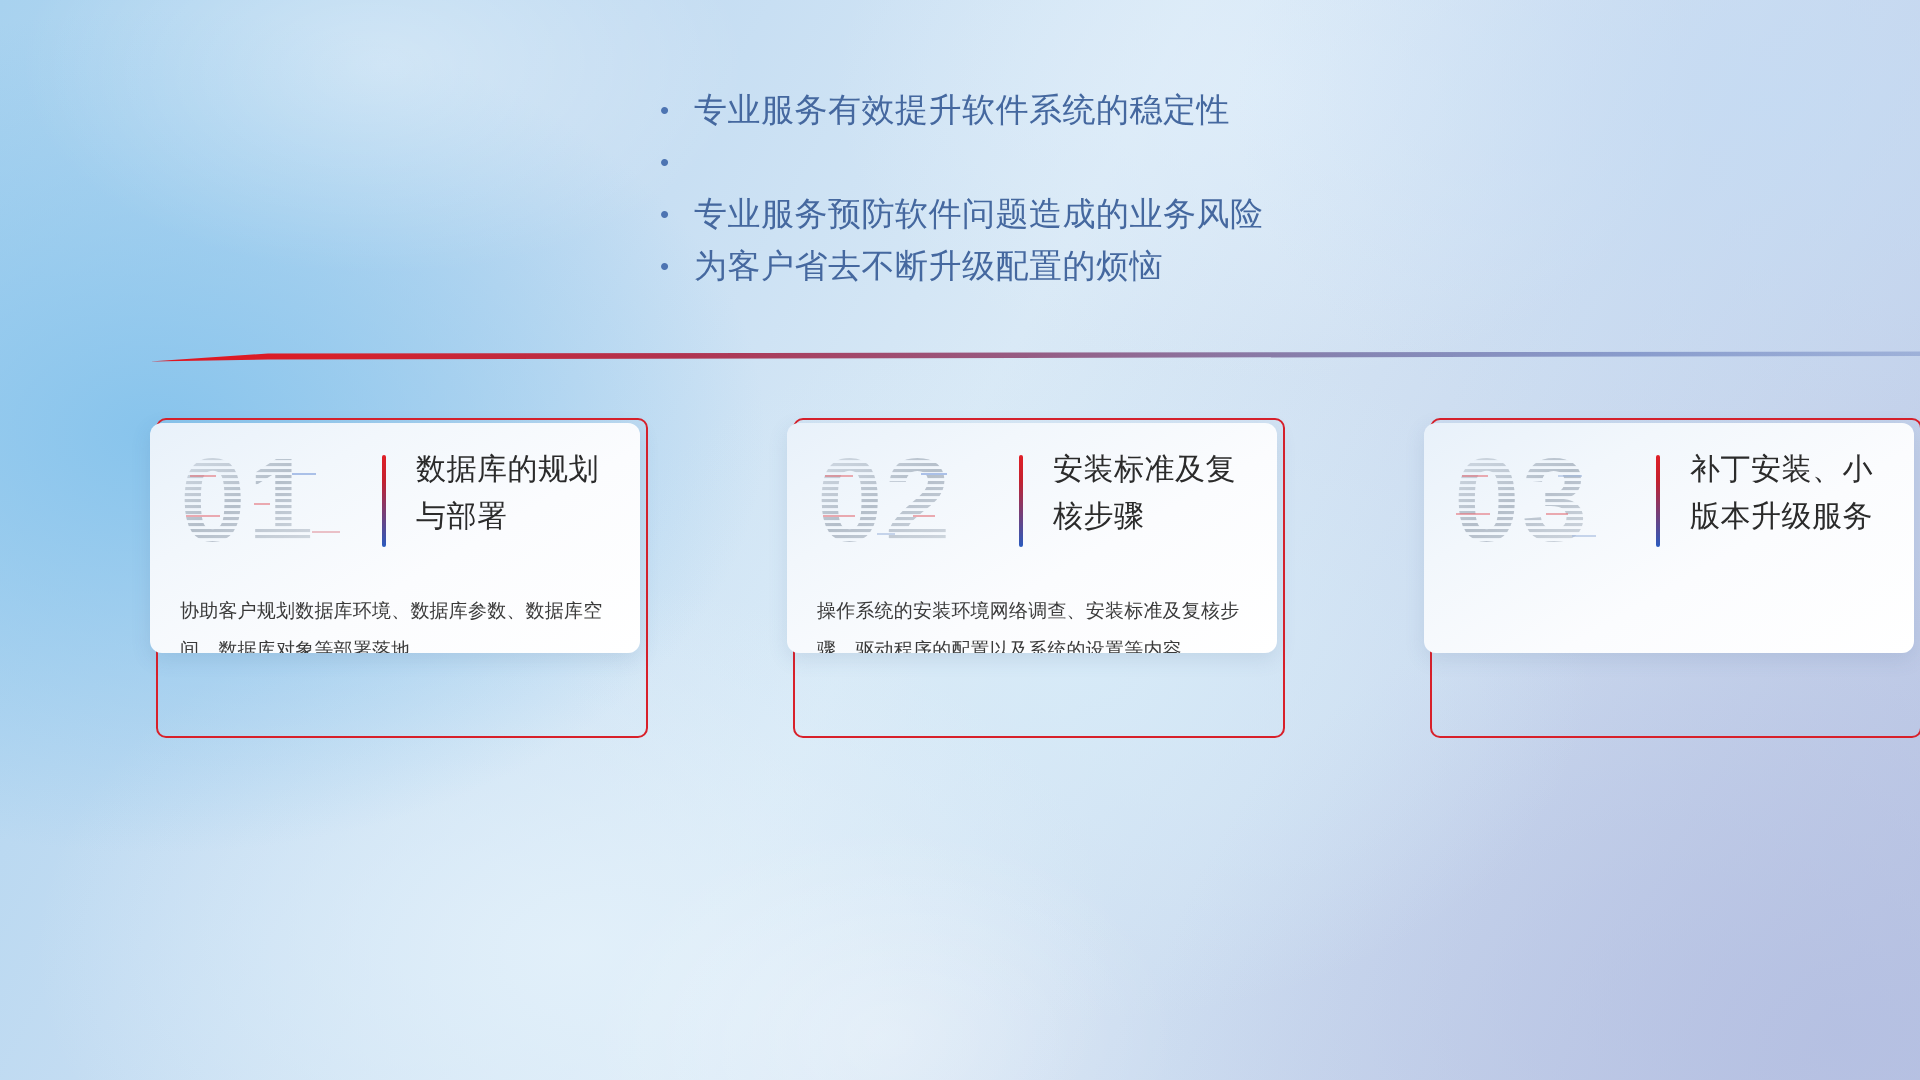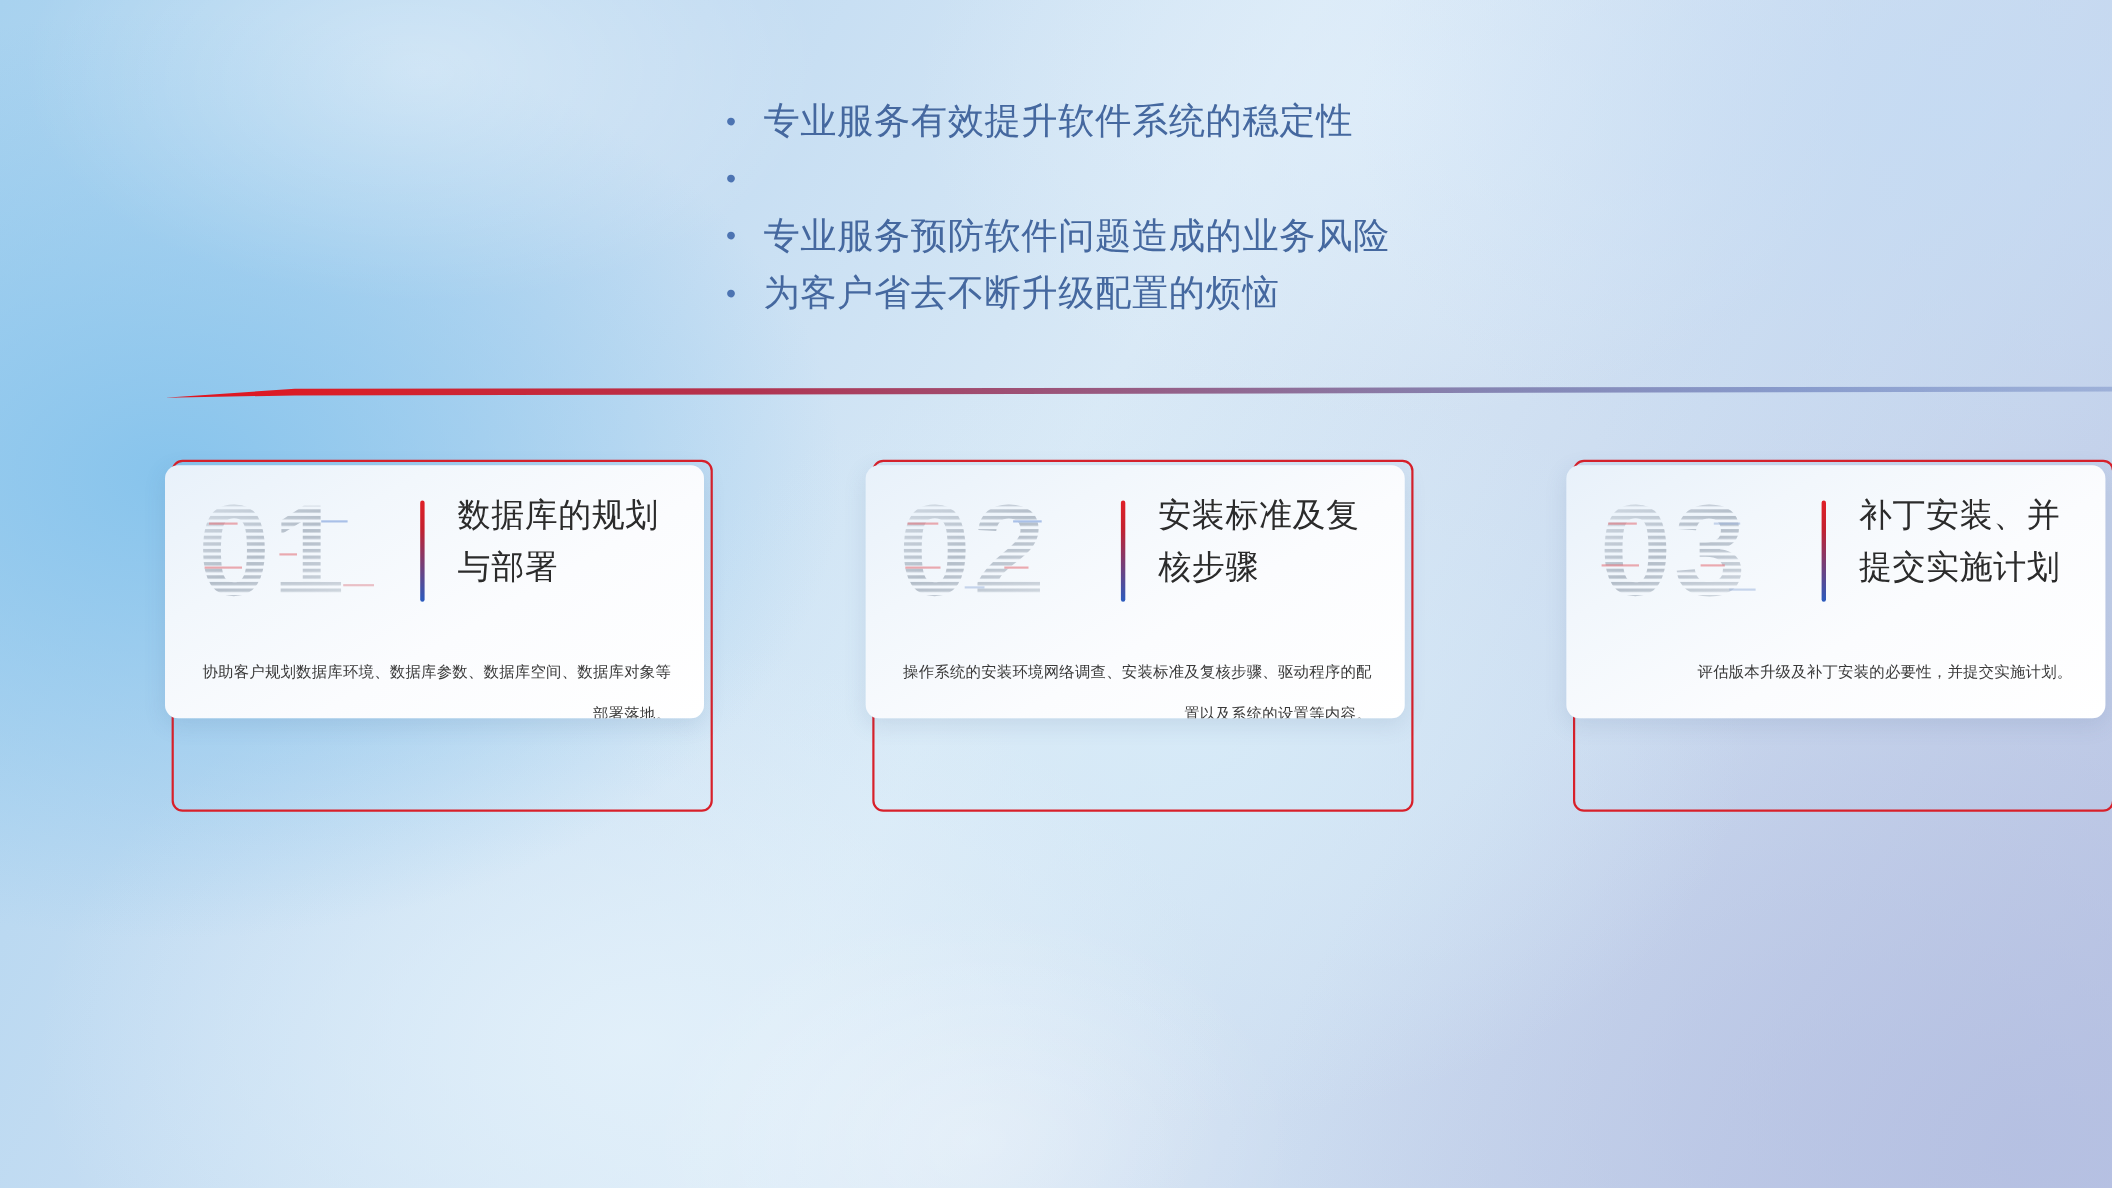--- a/index.html
+++ b/index.html
@@ -67,23 +67,22 @@
     position:absolute;left:232px;top:32px;width:4px;height:92px;border-radius:2px;
     background:linear-gradient(180deg,#e01f27 0%,#c4212f 28%,#7a3d74 62%,#2a5bbf 100%);
   }
   .card-title{
     position:absolute;left:266px;top:22px;width:210px;
     font-size:30px;line-height:47px;color:#2b2b2b;font-weight:500;letter-spacing:.5px;
     font-family:"Liberation Sans","DejaVu Sans",sans-serif;
   }
   .card-body{
     position:absolute;left:30px;top:168px;width:430px;
-    font-size:14px;line-height:39px;color:#3a3a3a;letter-spacing:.2px;
+    font-size:19px;line-height:39px;color:#3a3a3a;letter-spacing:.2px;
     font-family:"Liberation Sans","DejaVu Sans",sans-serif;
-    text-align:right;
   }
 </style>
 </head>
 <body>
 
 <div id="bg"></div>
 
 <div id="stage">
 
   <div class="bullets">
@@ -232,21 +231,20 @@
               <g opacity=".55">
                 <rect x="8" y="30" width="26" height="2" fill="#e36a72"></rect>
                 <rect x="2" y="68" width="34" height="2" fill="#e36a72"></rect>
                 <rect x="104" y="30" width="24" height="2" fill="#9fb6dd"></rect>
                 <rect x="92" y="68" width="22" height="2" fill="#e36a72"></rect>
                 <rect x="118" y="90" width="24" height="2" fill="#9fb6dd"></rect>
               </g>
             </svg>
           </div>
           <div class="vbar"></div>
-          <div class="card-title">补丁安装、并提交实施计划</div>
+          <div class="card-title">补丁安装、小版本升级服务</div>
         </div>
-        <div class="card-body">评估版本升级及补丁安装的必要性，并提交实施计划。</div>
       </div>
     </div>
 
   </div>
 
 </div>
 
 </body></html>

